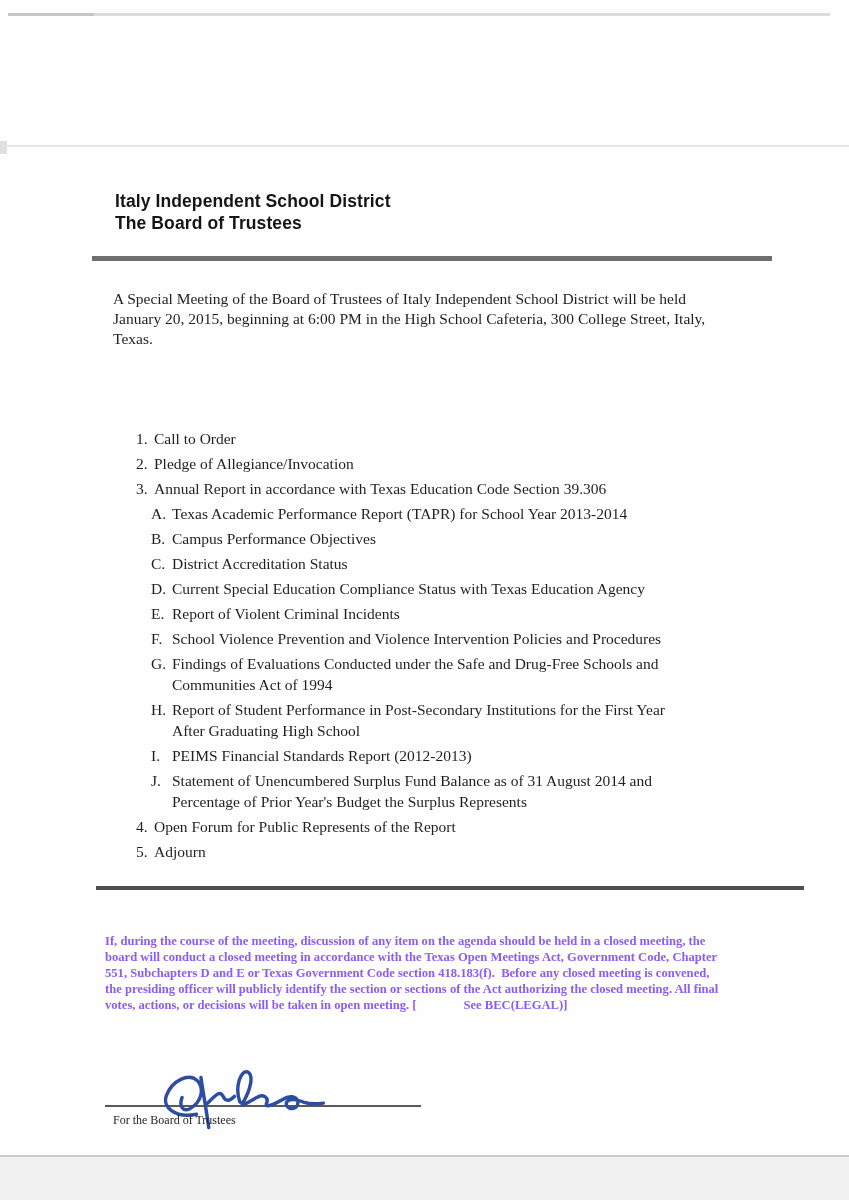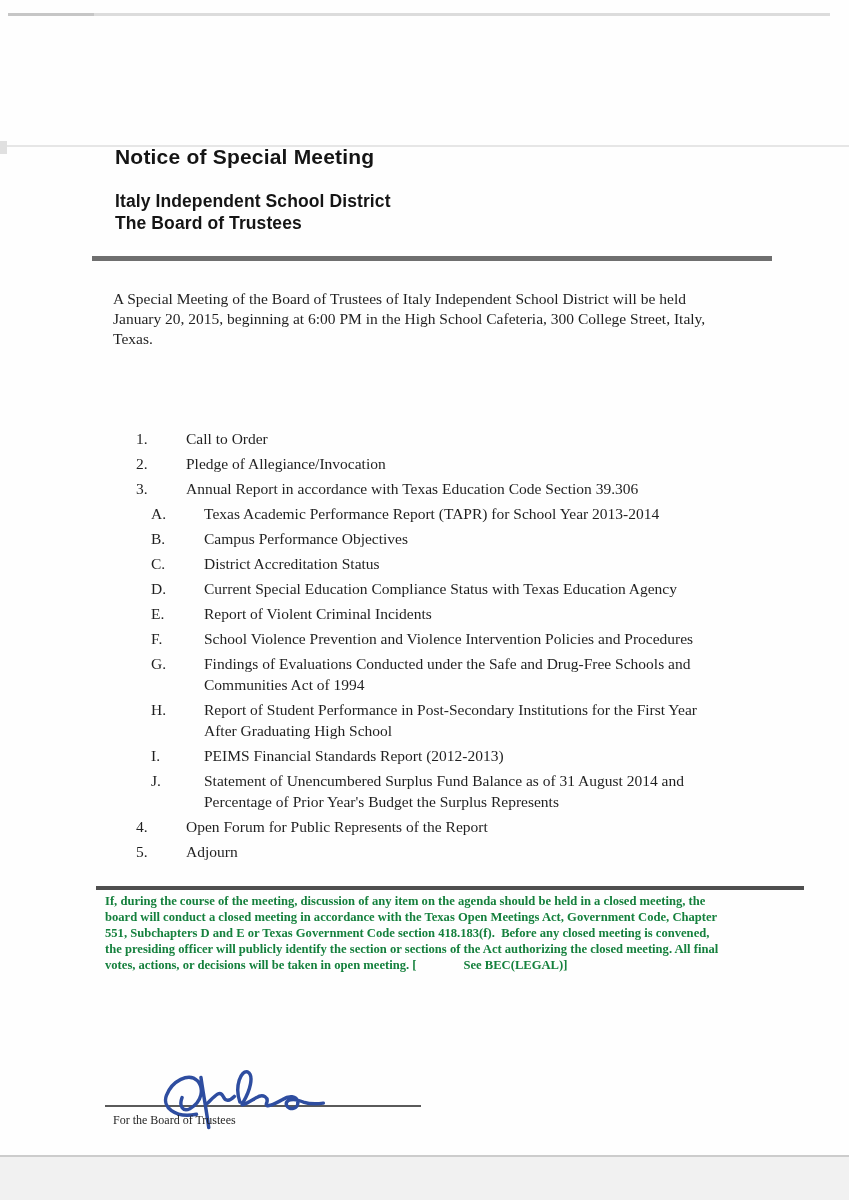--- a/index.html
+++ b/index.html
@@ -27,48 +27,47 @@
   }
   .sep-top{position:absolute;left:92px;top:256px;width:680px;height:5px;background:#6f6f6f;}
   .sep-bottom{position:absolute;left:96px;top:886px;width:708px;height:4px;background:#4f4f4f;}
   .body-text{font-size:15.5px;line-height:20px;white-space:pre-wrap;}
   .intro-para{position:absolute;left:113px;top:289px;width:700px;}
   .subjects-para{position:absolute;left:113px;top:366px;width:700px;}
   
   .agenda{position:absolute;left:136px;top:428px;width:668px;font-size:15.5px;line-height:21px;}
   .agenda-row{display:flex;margin-bottom:4px;}
   .agenda-row .marker{flex:0 0 18px;}
-  .agenda-row .itext{flex:1;white-space:pre-wrap;margin-left:32px;}
+  .agenda-row .itext{flex:1;white-space:pre-wrap;}
   .agenda-row.sub{margin-left:15px;}
   .agenda-row.sub .marker{flex:0 0 21px;}
   
   .fineprint{
-    position:absolute;left:105px;top:893px;width:714px;
-    font-size:12.6px;line-height:16px;font-weight:600;color:#15803d;white-space:pre-wrap;
+    position:absolute;left:105px;top:933px;width:714px;
+    font-size:12.6px;line-height:16px;font-weight:600;color:#8b5cf6;white-space:pre-wrap;
   }
   .fineprint .it{margin-left:47px;}
   
   .posting-para{position:absolute;left:113px;top:993px;width:700px;font-size:15.5px;line-height:22px;white-space:pre-wrap;}
   
   .sig-line{position:absolute;left:105px;top:1105px;width:316px;height:2px;background:#5a5a5a;}
   .sig-svg{position:absolute;left:152px;top:1053px;}
   .sig-label{position:absolute;left:113px;top:1110px;font-size:12px;line-height:21px;}
 </style>
 </head>
 <body>
 
 <div class="page">
 
   <div class="scan-top-line"></div>
   <div class="scan-top-line-dark"></div>
   <div class="scan-mid-line"></div>
   <div class="scan-left-tick"></div>
   <div class="scan-bottom-band"></div>
 
-  <h1 class="doc-title">Notice of Special Meeting</h1>
   <div class="org-block">
     <div>Italy Independent School District</div>
     <div>The Board of Trustees</div>
   </div>
   <div class="sep-top"></div>
 
   <div class="body-text intro-para">A Special Meeting of the Board of Trustees of Italy Independent School District will be held
 January 20, 2015, beginning at 6:00 PM in the High School Cafeteria, 300 College Street, Italy,
 Texas.</div>
 

